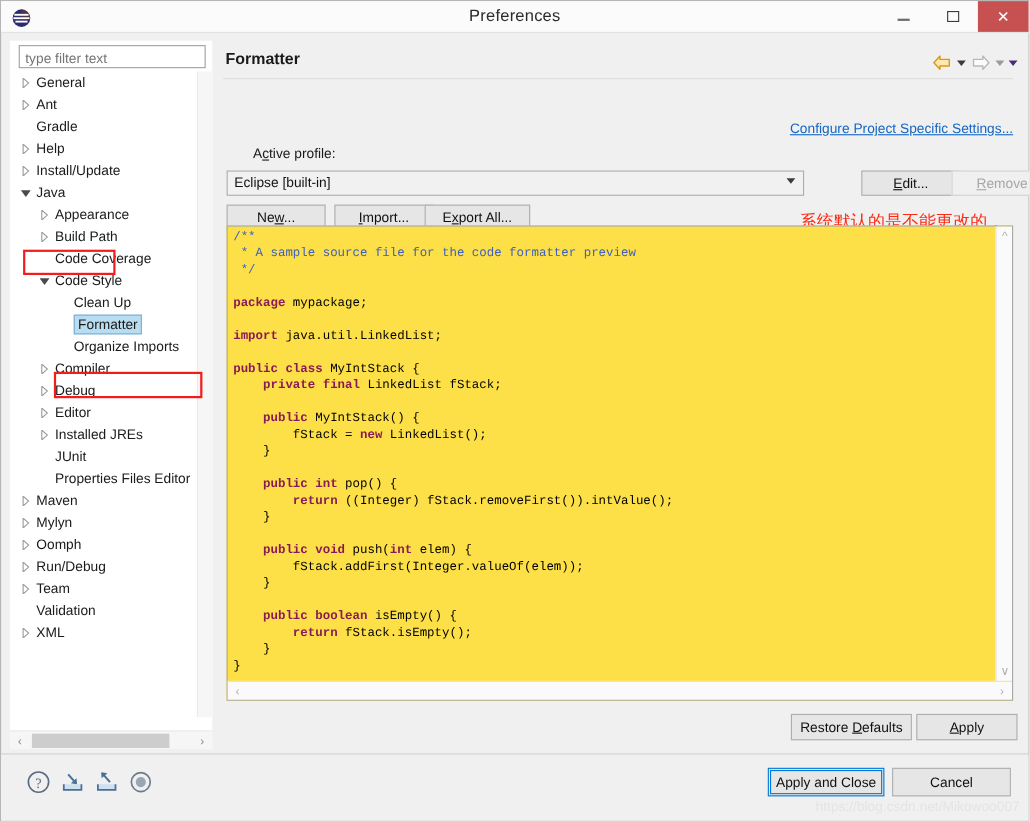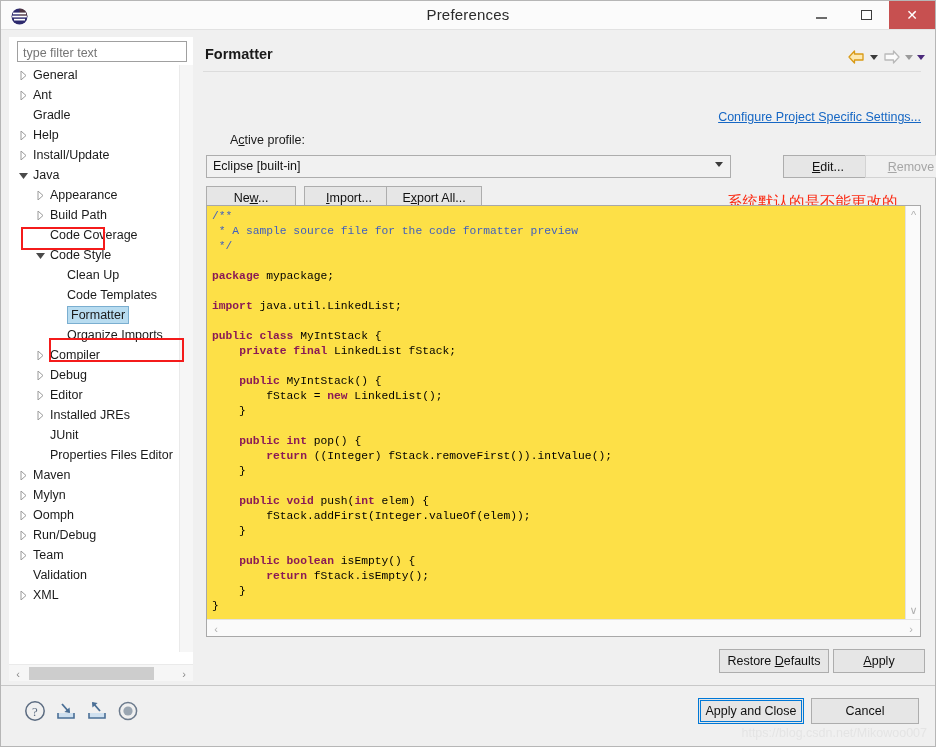--- a/index.html
+++ b/index.html
@@ -283,23 +283,20 @@
           <span class="tw" style="left:27px">
             <svg width="9" height="9" viewBox="0 0 9 9">
               <path d="M0 2 L9 2 L4.5 8 Z" fill="#4a4a4a"></path>
             </svg>
           </span>
           <span class="tlabel" style="left:41px">Code Style</span>
         </div>
         <div class="tnode">
           <span class="tlabel" style="left:58px">Clean Up</span>
         </div>
-        <div class="tnode">
-          <span class="tlabel" style="left:58px">Code Templates</span>
-        </div>
         <div class="tnode sel">
           <span class="tlabel" style="left:58px">Formatter</span>
         </div>
         <div class="tnode">
           <span class="tlabel" style="left:58px">Organize Imports</span>
         </div>
         <div class="tnode">
           <span class="tw" style="left:27px">
             <svg width="9" height="9" viewBox="0 0 9 9">
               <path d="M2 0 L7 4.5 L2 9 Z" fill="none" stroke="#9a9a9a" stroke-width="1"></path>

